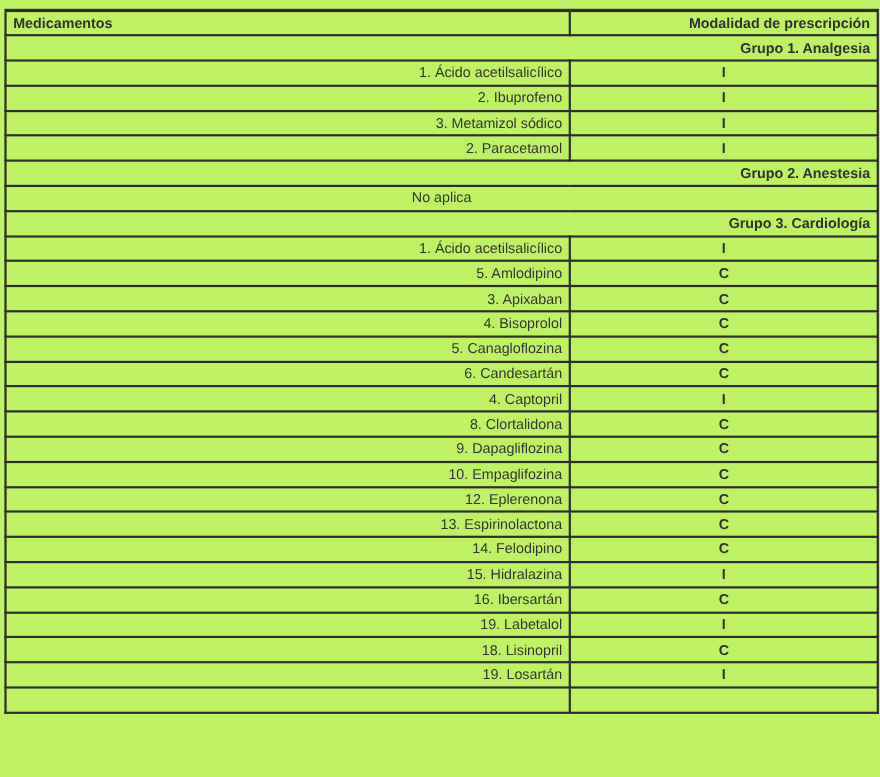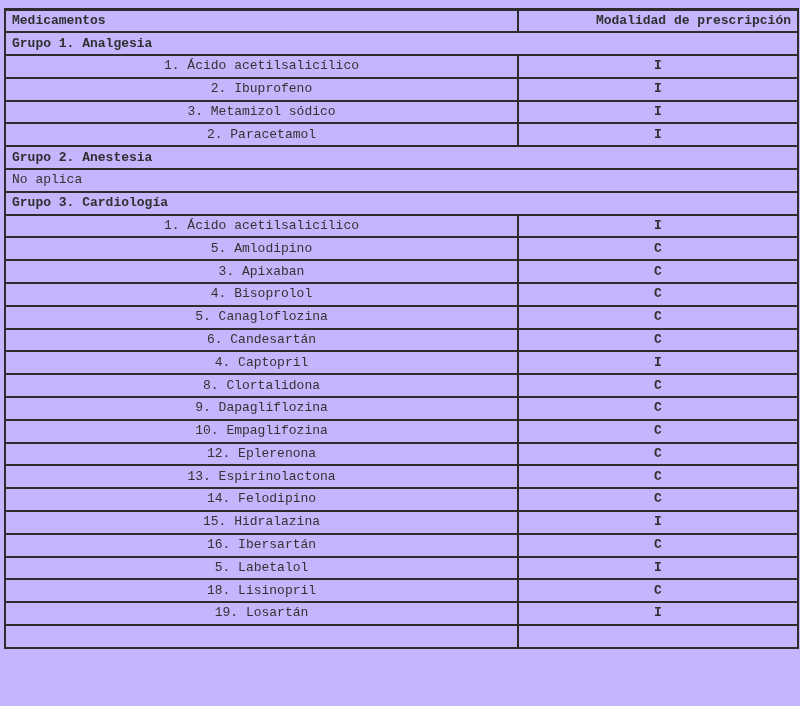--- a/index.html
+++ b/index.html
@@ -2,22 +2,22 @@
 <html><head>
 <meta charset="utf-8">
 <style>
   * { margin: 0; padding: 0; box-sizing: border-box; }
   html, body { background: #ffffff; }
   .page {
     position: relative;
     width: 800px;
     height: 706px;
     overflow: hidden;
-    background: #c4b5fd;
-    font-family: Liberation Mono, monospace;
+    background: #bef264;
+    font-family: Liberation Sans, sans-serif;
     color: #333333;
   }
   table.med-table {
     position: absolute;
     left: 4px;
     top: 8px;
     width: 793px;
     border-collapse: collapse;
     table-layout: fixed;
     font-size: 13px;
@@ -39,30 +39,30 @@
     text-align: left;
     font-weight: bold;
     color: #2f2f2f;
   }
   th.header-value {
     text-align: right;
     font-weight: bold;
     color: #2f2f2f;
   }
   td.cell-group {
-    text-align: left;
+    text-align: right;
     font-weight: bold;
     color: #2f2f2f;
   }
   td.cell-note {
-    text-align: left;
+    text-align: center;
     font-weight: normal;
   }
   td.cell-name {
-    text-align: center;
+    text-align: right;
     font-weight: normal;
   }
   td.cell-value {
     text-align: center;
     font-weight: bold;
     color: #2f2f2f;
   }
 </style>
 </head>
 <body>
@@ -162,21 +162,21 @@
         </tr>
         <tr>
           <td class="cell-name">15. Hidralazina</td>
           <td class="cell-value">I</td>
         </tr>
         <tr>
           <td class="cell-name">16. Ibersartán</td>
           <td class="cell-value">C</td>
         </tr>
         <tr>
-          <td class="cell-name">5. Labetalol</td>
+          <td class="cell-name">19. Labetalol</td>
           <td class="cell-value">I</td>
         </tr>
         <tr>
           <td class="cell-name">18. Lisinopril</td>
           <td class="cell-value">C</td>
         </tr>
         <tr>
           <td class="cell-name">19. Losartán</td>
           <td class="cell-value">I</td>
         </tr>

